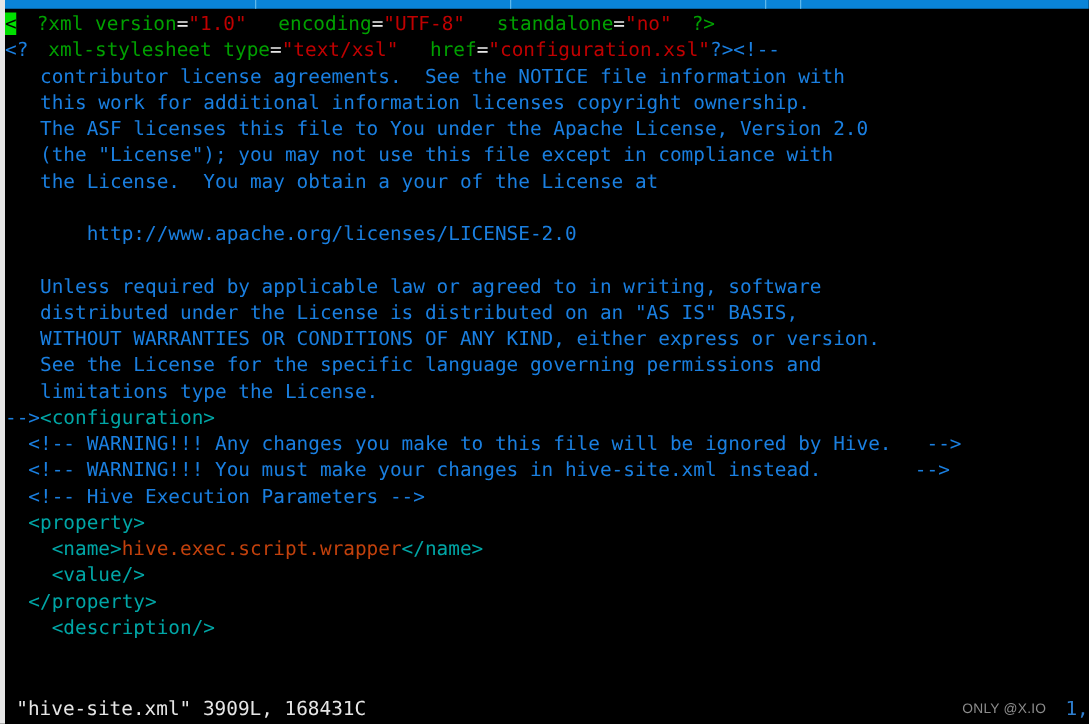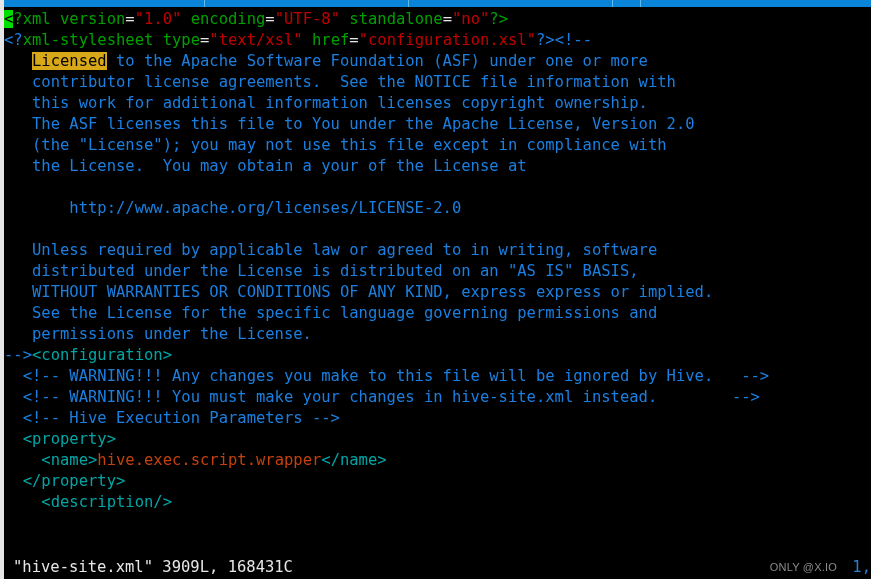--- a/index.html
+++ b/index.html
@@ -69,21 +69,21 @@
   .line {
     height: 21px;
     line-height: 21px;
     font-size: 15.5px;
     letter-spacing: 0px;
     white-space: pre;
     color: #cccccc;
   }
 
   
-  .c-green   { color: #00a000; }
+  .c-green   { color: #00a000; margin-left: 16px; }
   .c-red     { color: #c00000; }
   .c-blue    { color: #1a7fe0; }
   .c-teal    { color: #00a6a6; }
   .c-white   { color: #e6e6e6; }
   .c-plain   { color: #c2410c; }
 
   .cursor {
     background: #00e000;
     color: #000000;
   }
@@ -141,40 +141,40 @@
     <div class="tab-div" style="left:200px;"></div>
     <div class="tab-div" style="left:404px;"></div>
     <div class="tab-div" style="left:608px;"></div>
     <div class="tab-div" style="left:636px;"></div>
   </div>
 
   <div class="terminal">
     <div class="screen" id="screen">
         <div class="line"><span class="cursor">&lt;</span><span class="c-green">?xml version</span><span class="c-white">=</span><span class="c-red">"1.0"</span><span class="c-green"> encoding</span><span class="c-white">=</span><span class="c-red">"UTF-8"</span><span class="c-green"> standalone</span><span class="c-white">=</span><span class="c-red">"no"</span><span class="c-green">?&gt;</span></div>
         <div class="line"><span class="c-blue">&lt;?</span><span class="c-green">xml-stylesheet type</span><span class="c-white">=</span><span class="c-red">"text/xsl"</span><span class="c-green"> href</span><span class="c-white">=</span><span class="c-red">"configuration.xsl"</span><span class="c-blue">?&gt;</span><span class="c-blue">&lt;!--</span></div>
-        <div class="line"><span class="c-blue">   </span><span class="search-hit">Licensed</span><span class="c-blue"> to the Apache Software Foundation (ASF) under one or more</span></div>
         <div class="line"><span class="c-blue">   contributor license agreements.  See the NOTICE file information with</span></div>
         <div class="line"><span class="c-blue">   this work for additional information licenses copyright ownership.</span></div>
         <div class="line"><span class="c-blue">   The ASF licenses this file to You under the Apache License, Version 2.0</span></div>
         <div class="line"><span class="c-blue">   (the "License"); you may not use this file except in compliance with</span></div>
         <div class="line"><span class="c-blue">   the License.  You may obtain a your of the License at</span></div>
         <div class="line"><span class="c-blue"></span></div>
         <div class="line"><span class="c-blue">       http://www.apache.org/licenses/LICENSE-2.0</span></div>
         <div class="line"><span class="c-blue"></span></div>
         <div class="line"><span class="c-blue">   Unless required by applicable law or agreed to in writing, software</span></div>
         <div class="line"><span class="c-blue">   distributed under the License is distributed on an "AS IS" BASIS,</span></div>
-        <div class="line"><span class="c-blue">   WITHOUT WARRANTIES OR CONDITIONS OF ANY KIND, express express or implied.</span></div>
+        <div class="line"><span class="c-blue">   WITHOUT WARRANTIES OR CONDITIONS OF ANY KIND, either express or version.</span></div>
         <div class="line"><span class="c-blue">   See the License for the specific language governing permissions and</span></div>
-        <div class="line"><span class="c-blue">   permissions under the License.</span></div>
+        <div class="line"><span class="c-blue">   limitations type the License.</span></div>
         <div class="line"><span class="c-blue">--&gt;</span><span class="c-teal">&lt;configuration&gt;</span></div>
         <div class="line"><span class="c-blue">  &lt;!-- WARNING!!! Any changes you make to this file will be ignored by Hive.   --&gt;</span></div>
         <div class="line"><span class="c-blue">  &lt;!-- WARNING!!! You must make your changes in hive-site.xml instead.        --&gt;</span></div>
         <div class="line"><span class="c-blue">  &lt;!-- Hive Execution Parameters --&gt;</span></div>
         <div class="line"><span class="c-teal">  &lt;property&gt;</span></div>
         <div class="line"><span class="c-teal">    &lt;name&gt;</span><span class="c-plain">hive.exec.script.wrapper</span><span class="c-teal">&lt;/name&gt;</span></div>
+        <div class="line"><span class="c-teal">    &lt;value/&gt;</span></div>
         <div class="line"><span class="c-teal">  &lt;/property&gt;</span></div>
         <div class="line"><span class="c-teal">    &lt;description/&gt;</span></div>
       </div>
 
     <div class="statusline">
       <span class="txt">"hive-site.xml" 3909L, 168431C</span>
       <span class="ruler">1,</span>
     </div>
   </div>
 

